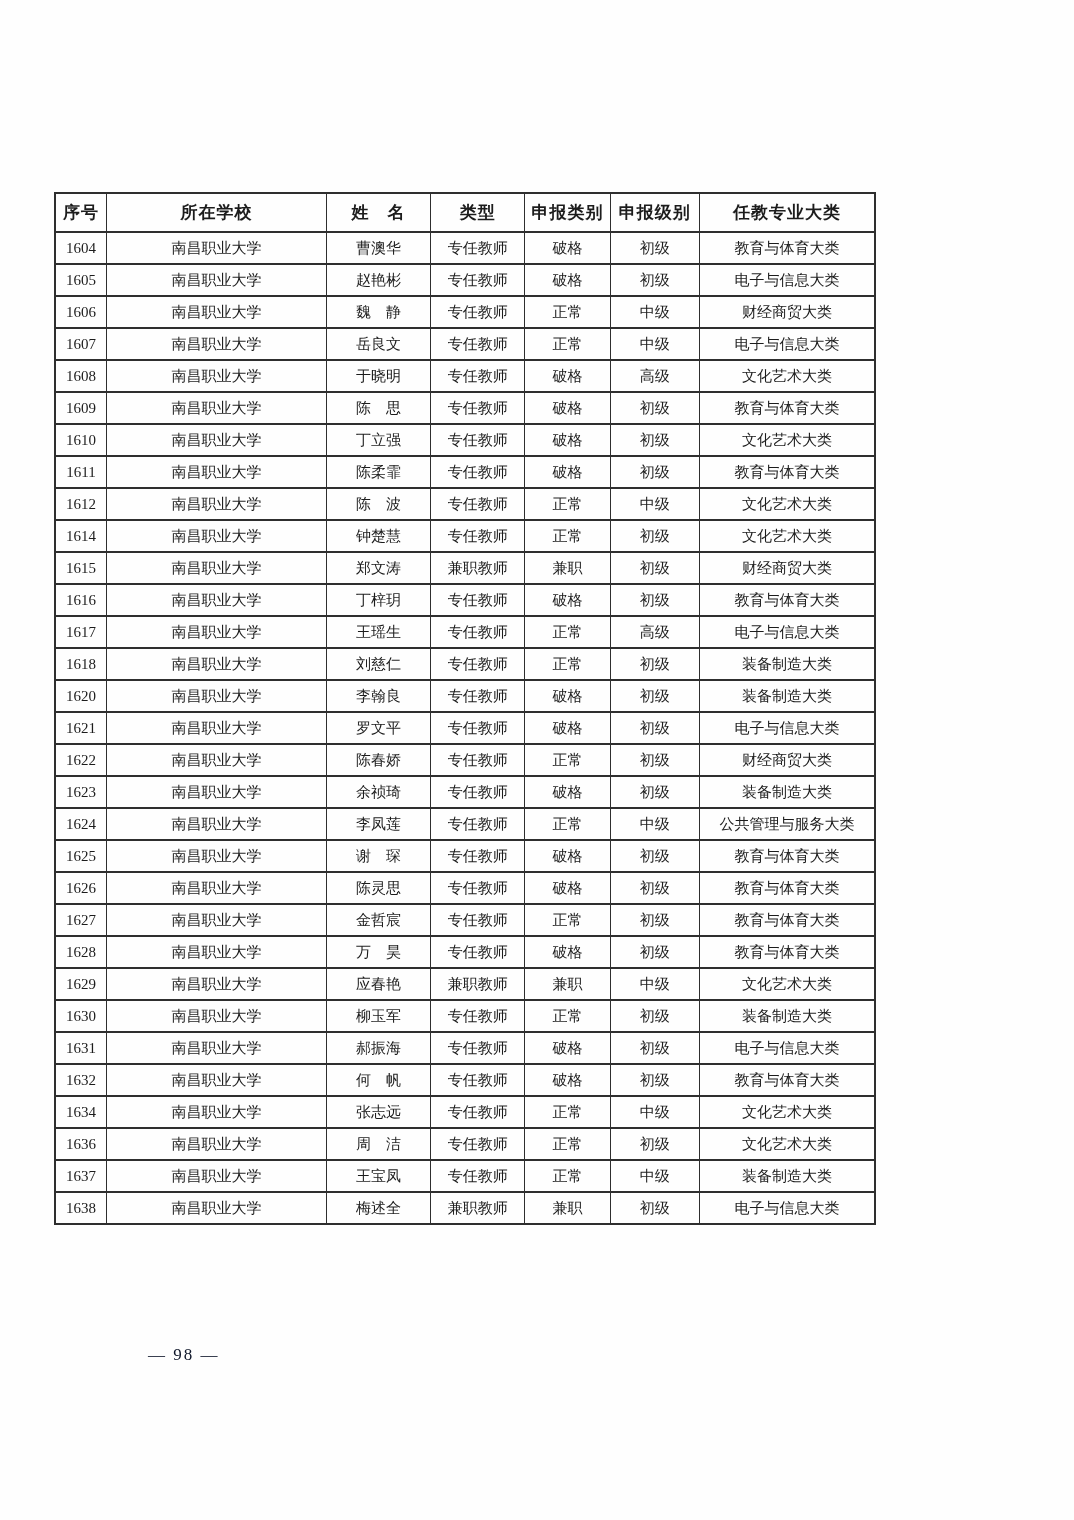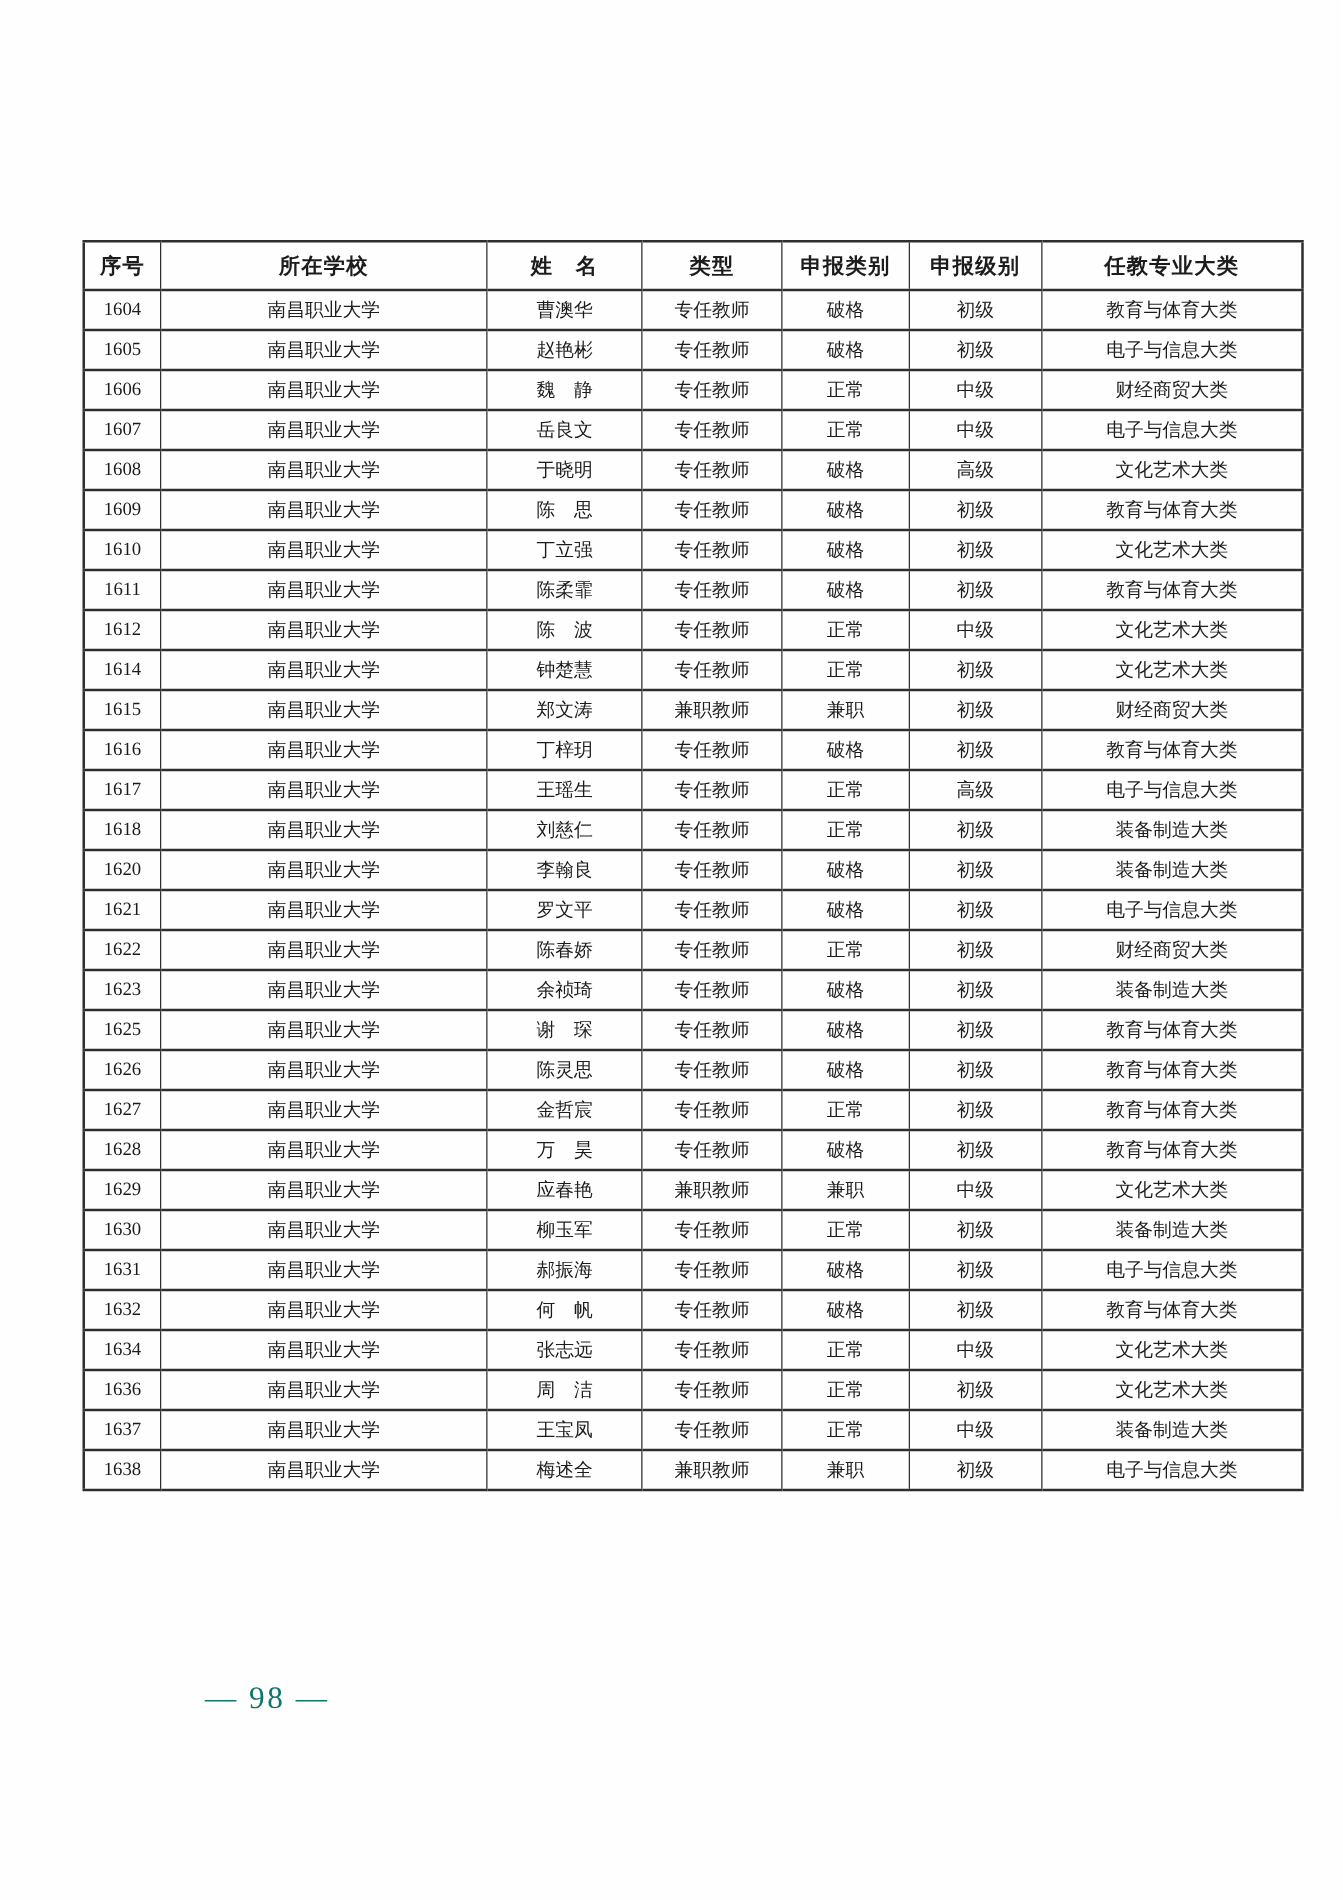--- a/index.html
+++ b/index.html
@@ -14,23 +14,23 @@
     font-family: "Liberation Serif", "DejaVu Serif", serif;
     color: #1c1c1c;
   }
   .page {
     position: absolute;
     inset: 0;
     background: #fefefe;
   }
   table.roster {
     position: absolute;
-    left: 66px;
+    left: 54px;
     top: 192px;
-    width: 977px;
+    width: 822px;
     border-collapse: collapse;
     table-layout: fixed;
   }
   table.roster th,
   table.roster td {
     border-left: 1px solid #2e2e2e;
     border-right: 1px solid #2e2e2e;
     border-top: 2px solid #2e2e2e;
     border-bottom: 2px solid #2e2e2e;
     text-align: center;
@@ -55,24 +55,24 @@
   }
   col.c-num  { width: 6.3%; }
   col.c-sch  { width: 26.8%; }
   col.c-name { width: 12.7%; }
   col.c-type { width: 11.5%; }
   col.c-cat  { width: 10.4%; }
   col.c-lvl  { width: 10.9%; }
   col.c-maj  { width: 21.4%; }
   .footer-pagenum {
     position: absolute;
-    left: 164px;
+    left: 148px;
     top: 1345px;
-    font-size: 25px;
-    color: #0f766e;
+    font-size: 17px;
+    color: #0f172a;
     letter-spacing: 2px;
   }
 </style>
 </head>
 <body>
 
 <div class="page">
 
   <table class="roster">
     <colgroup>
@@ -252,20 +252,29 @@
         <tr>
           <td>1623</td>
           <td>南昌职业大学</td>
           <td>余祯琦</td>
           <td>专任教师</td>
           <td>破格</td>
           <td>初级</td>
           <td>装备制造大类</td>
         </tr>
         <tr>
+          <td>1624</td>
+          <td>南昌职业大学</td>
+          <td>李凤莲</td>
+          <td>专任教师</td>
+          <td>正常</td>
+          <td>中级</td>
+          <td>公共管理与服务大类</td>
+        </tr>
+        <tr>
           <td>1625</td>
           <td>南昌职业大学</td>
           <td>谢　琛</td>
           <td>专任教师</td>
           <td>破格</td>
           <td>初级</td>
           <td>教育与体育大类</td>
         </tr>
         <tr>
           <td>1626</td>

